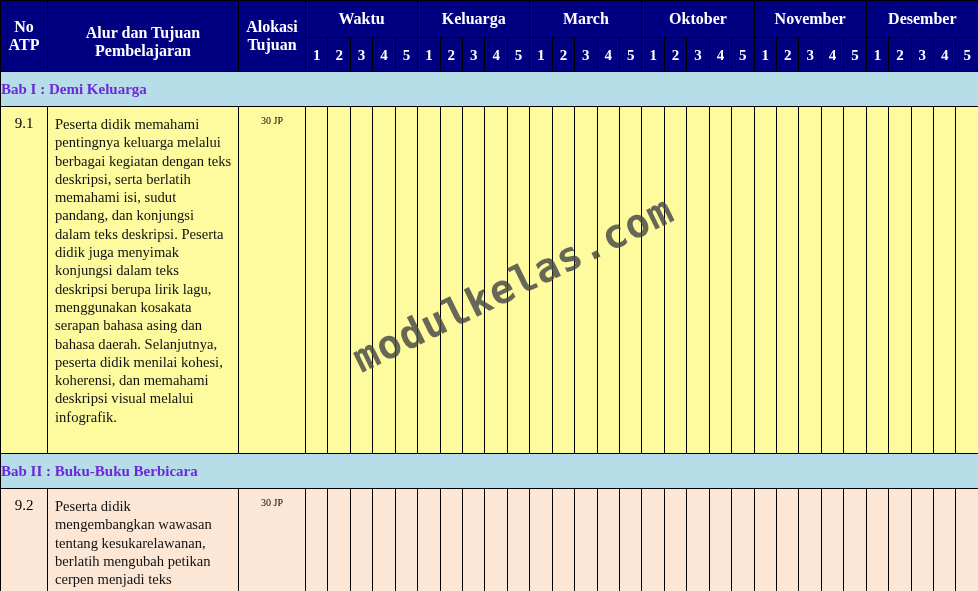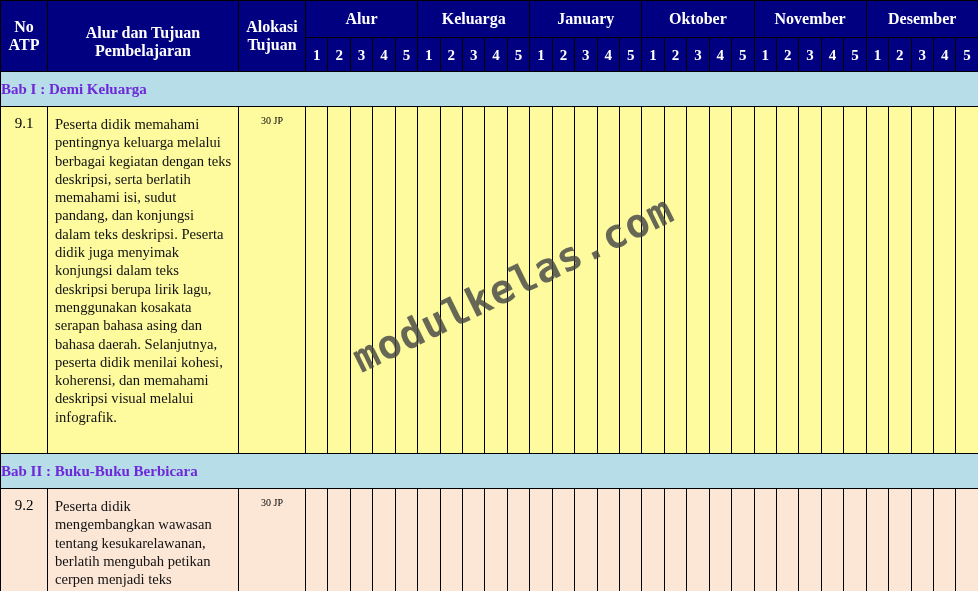--- a/index.html
+++ b/index.html
@@ -35,23 +35,23 @@
         <span>ATP</span>
       </th>
       <th class="hdr" rowspan="2" style="vertical-align:top;padding-top:23px;">
         <span>Alur dan Tujuan</span><br>
         <span>Pembelajaran</span>
       </th>
       <th class="hdr" rowspan="2" style="vertical-align:top;padding-top:17px;margin-left:45px;">
         <span>Alokasi</span><br>
         <span>Tujuan</span>
       </th>
-      <th class="hdr month" colspan="5">Alur</th>
+      <th class="hdr month" colspan="5">Waktu</th>
       <th class="hdr month" colspan="5">Keluarga</th>
-      <th class="hdr month" colspan="5">January</th>
+      <th class="hdr month" colspan="5">March</th>
       <th class="hdr month" colspan="5">Oktober</th>
       <th class="hdr month" colspan="5">November</th>
       <th class="hdr month" colspan="5">Desember</th>
     </tr>
     <tr>
       <th class="hdr week">1</th>
       <th class="hdr week">2</th>
       <th class="hdr week">3</th>
       <th class="hdr week">4</th>
       <th class="hdr week">5</th>

